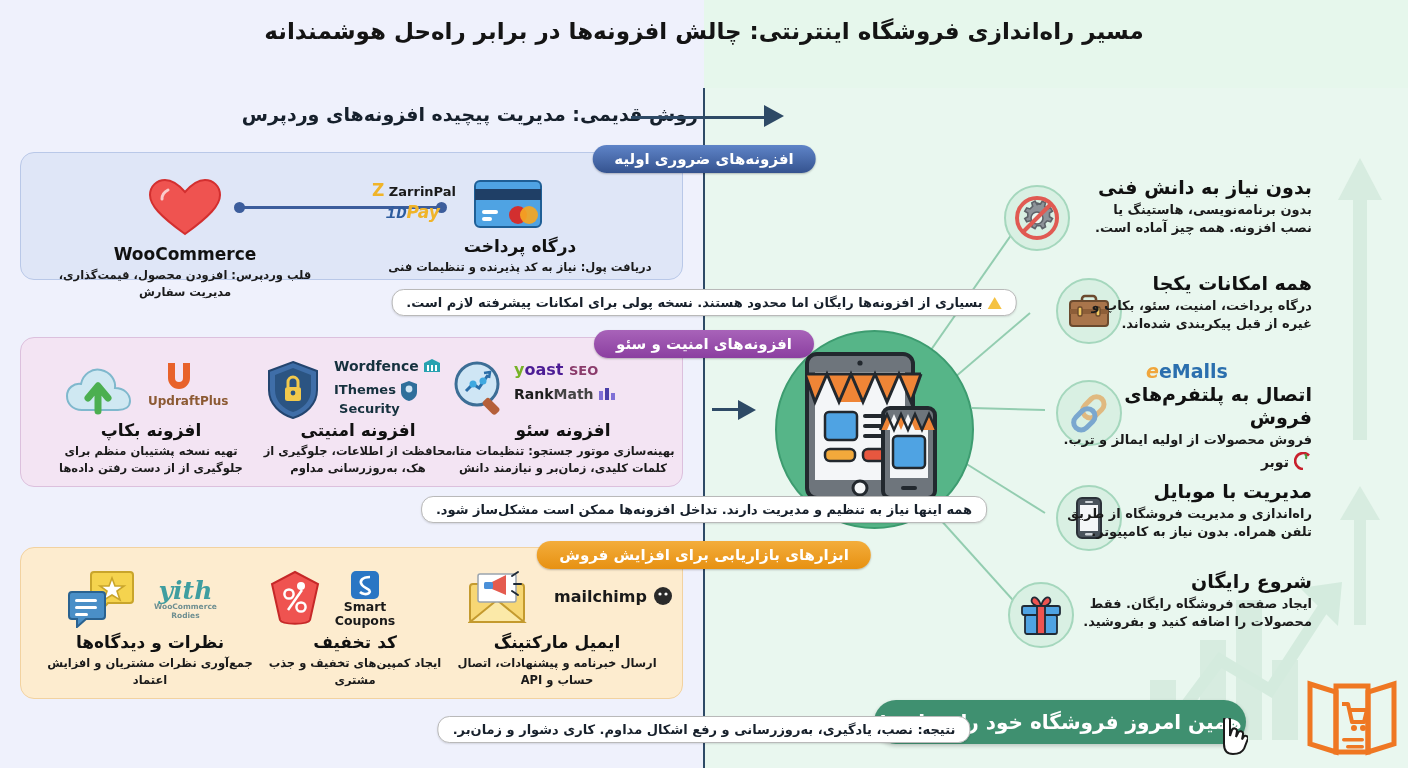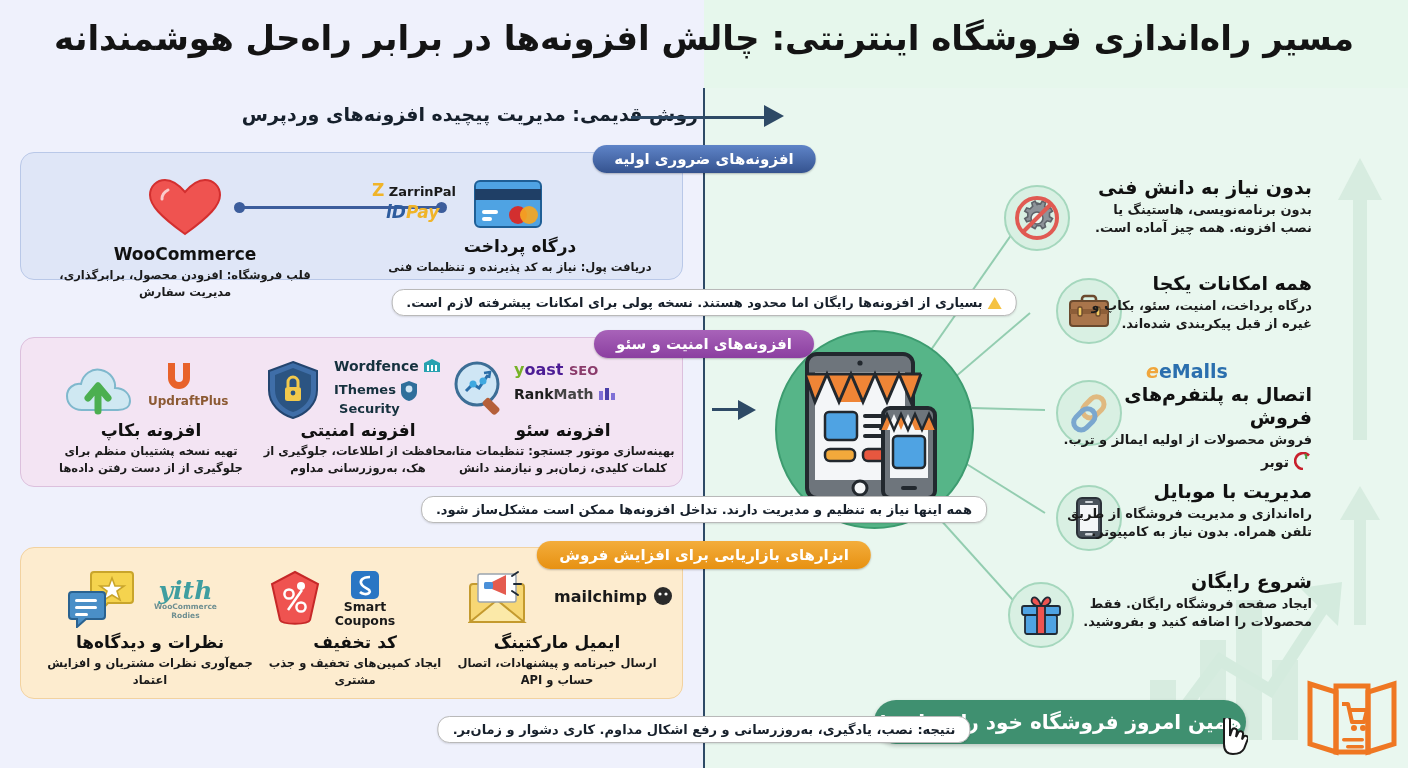--- a/index.html
+++ b/index.html
@@ -13,21 +13,21 @@
 
   
   .bg-left{position:absolute;left:0;top:0;width:704px;height:768px;background:#eff1fc;}
   .bg-right{position:absolute;left:704px;top:0;width:704px;height:768px;background:#e9f7ef;}
   .bg-right-top{position:absolute;left:704px;top:0;width:704px;height:88px;background:#e6f7ec;}
   .divider{position:absolute;left:703px;top:88px;width:2px;height:680px;background:#2e4a66;}
 
   
   .title{
     position:absolute;left:0;top:16px;width:1408px;text-align:center;
-    font-size:34px;font-weight:bold;color:#141414;letter-spacing:0px;
+    font-size:23px;font-weight:bold;color:#141414;letter-spacing:0px;
     line-height:1.35;z-index:5;
   }
 
   
   .sub-left{
     position:absolute;right:710px;top:103px;
     font-size:19px;font-weight:bold;color:#16202c;white-space:nowrap;
   }
   .sub-right{
     position:absolute;left:812px;top:103px;
@@ -158,39 +158,39 @@
   <div class="conn-line"></div>
   <div class="conn-dot" style="left:234px;"></div>
   <div class="conn-dot" style="left:436px;"></div>
 
   <div class="item" style="left:40px;top:178px;width:290px;">
     <svg width="74" height="58" viewBox="0 0 74 58">
       <path d="M37 56 C12 38 2 27 2 17 C2 8 9 2 17 2 C25 2 31 7 37 14 C43 7 49 2 57 2 C65 2 72 8 72 17 C72 27 62 38 37 56 Z" fill="#ef5350" stroke="#d32f2f" stroke-width="2"></path>
       <path d="M20 12 C16 14 14 18 14 21" stroke="#ffffff" stroke-width="3" fill="none" opacity=".7" stroke-linecap="round"></path>
     </svg>
     <div class="item-title" style="margin-top:4px;">WooCommerce</div>
-    <div class="item-desc">قلب فروشگاه: افزودن محصول، برابر‌گذاری، مدیریت سفارش</div>
+    <div class="item-desc">قلب وردپرس: افزودن محصول، قیمت‌گذاری، مدیریت سفارش</div>
   </div>
 
   <div class="item" style="left:370px;top:176px;width:300px;">
     <div style="position:relative;height:58px;">
       <svg width="68" height="48" viewBox="0 0 68 48" style="position:absolute;left:104px;top:4px;">
         <rect x="1" y="1" width="66" height="46" rx="5" fill="#4fa3e3" stroke="#1f5f96" stroke-width="2"></rect>
         <rect x="1" y="9" width="66" height="11" fill="#1f3f66"></rect>
         <rect x="8" y="30" width="16" height="4" rx="2" fill="#ffffff"></rect>
         <rect x="8" y="37" width="10" height="4" rx="2" fill="#ffffff"></rect>
         <circle cx="44" cy="35" r="9" fill="#d32f2f"></circle>
         <circle cx="55" cy="35" r="9" fill="#f5a623" opacity=".92"></circle>
       </svg>
       <div class="logo" style="left:2px;top:4px;font-size:13px;color:#1a1a1a;">
         <span style="color:#f0b429;font-size:17px;font-weight:bold;">Z</span>
         <span>ZarrinPal</span>
       </div>
       <div class="logo" style="left:16px;top:26px;font-size:17px;font-style:italic;">
-        <span style="color:#2d5c9e;">iD</span><span style="color:#f0b429;">Pay</span>
+        <span style="color:#2d5c9e;font-family:Liberation Mono, monospace;">iD</span><span style="color:#f0b429;">Pay</span>
       </div>
     </div>
     <div class="item-title" style="margin-top:2px;">درگاه پرداخت</div>
     <div class="item-desc">دریافت پول: نیاز به کد پذیرنده و تنظیمات فنی</div>
   </div>
 
   <div class="note note-1">
     <span class="warn-tri"></span><span>بسیاری از افزونه‌ها رایگان اما محدود هستند. نسخه پولی برای امکانات پیشرفته لازم است.</span>
   </div>
 

